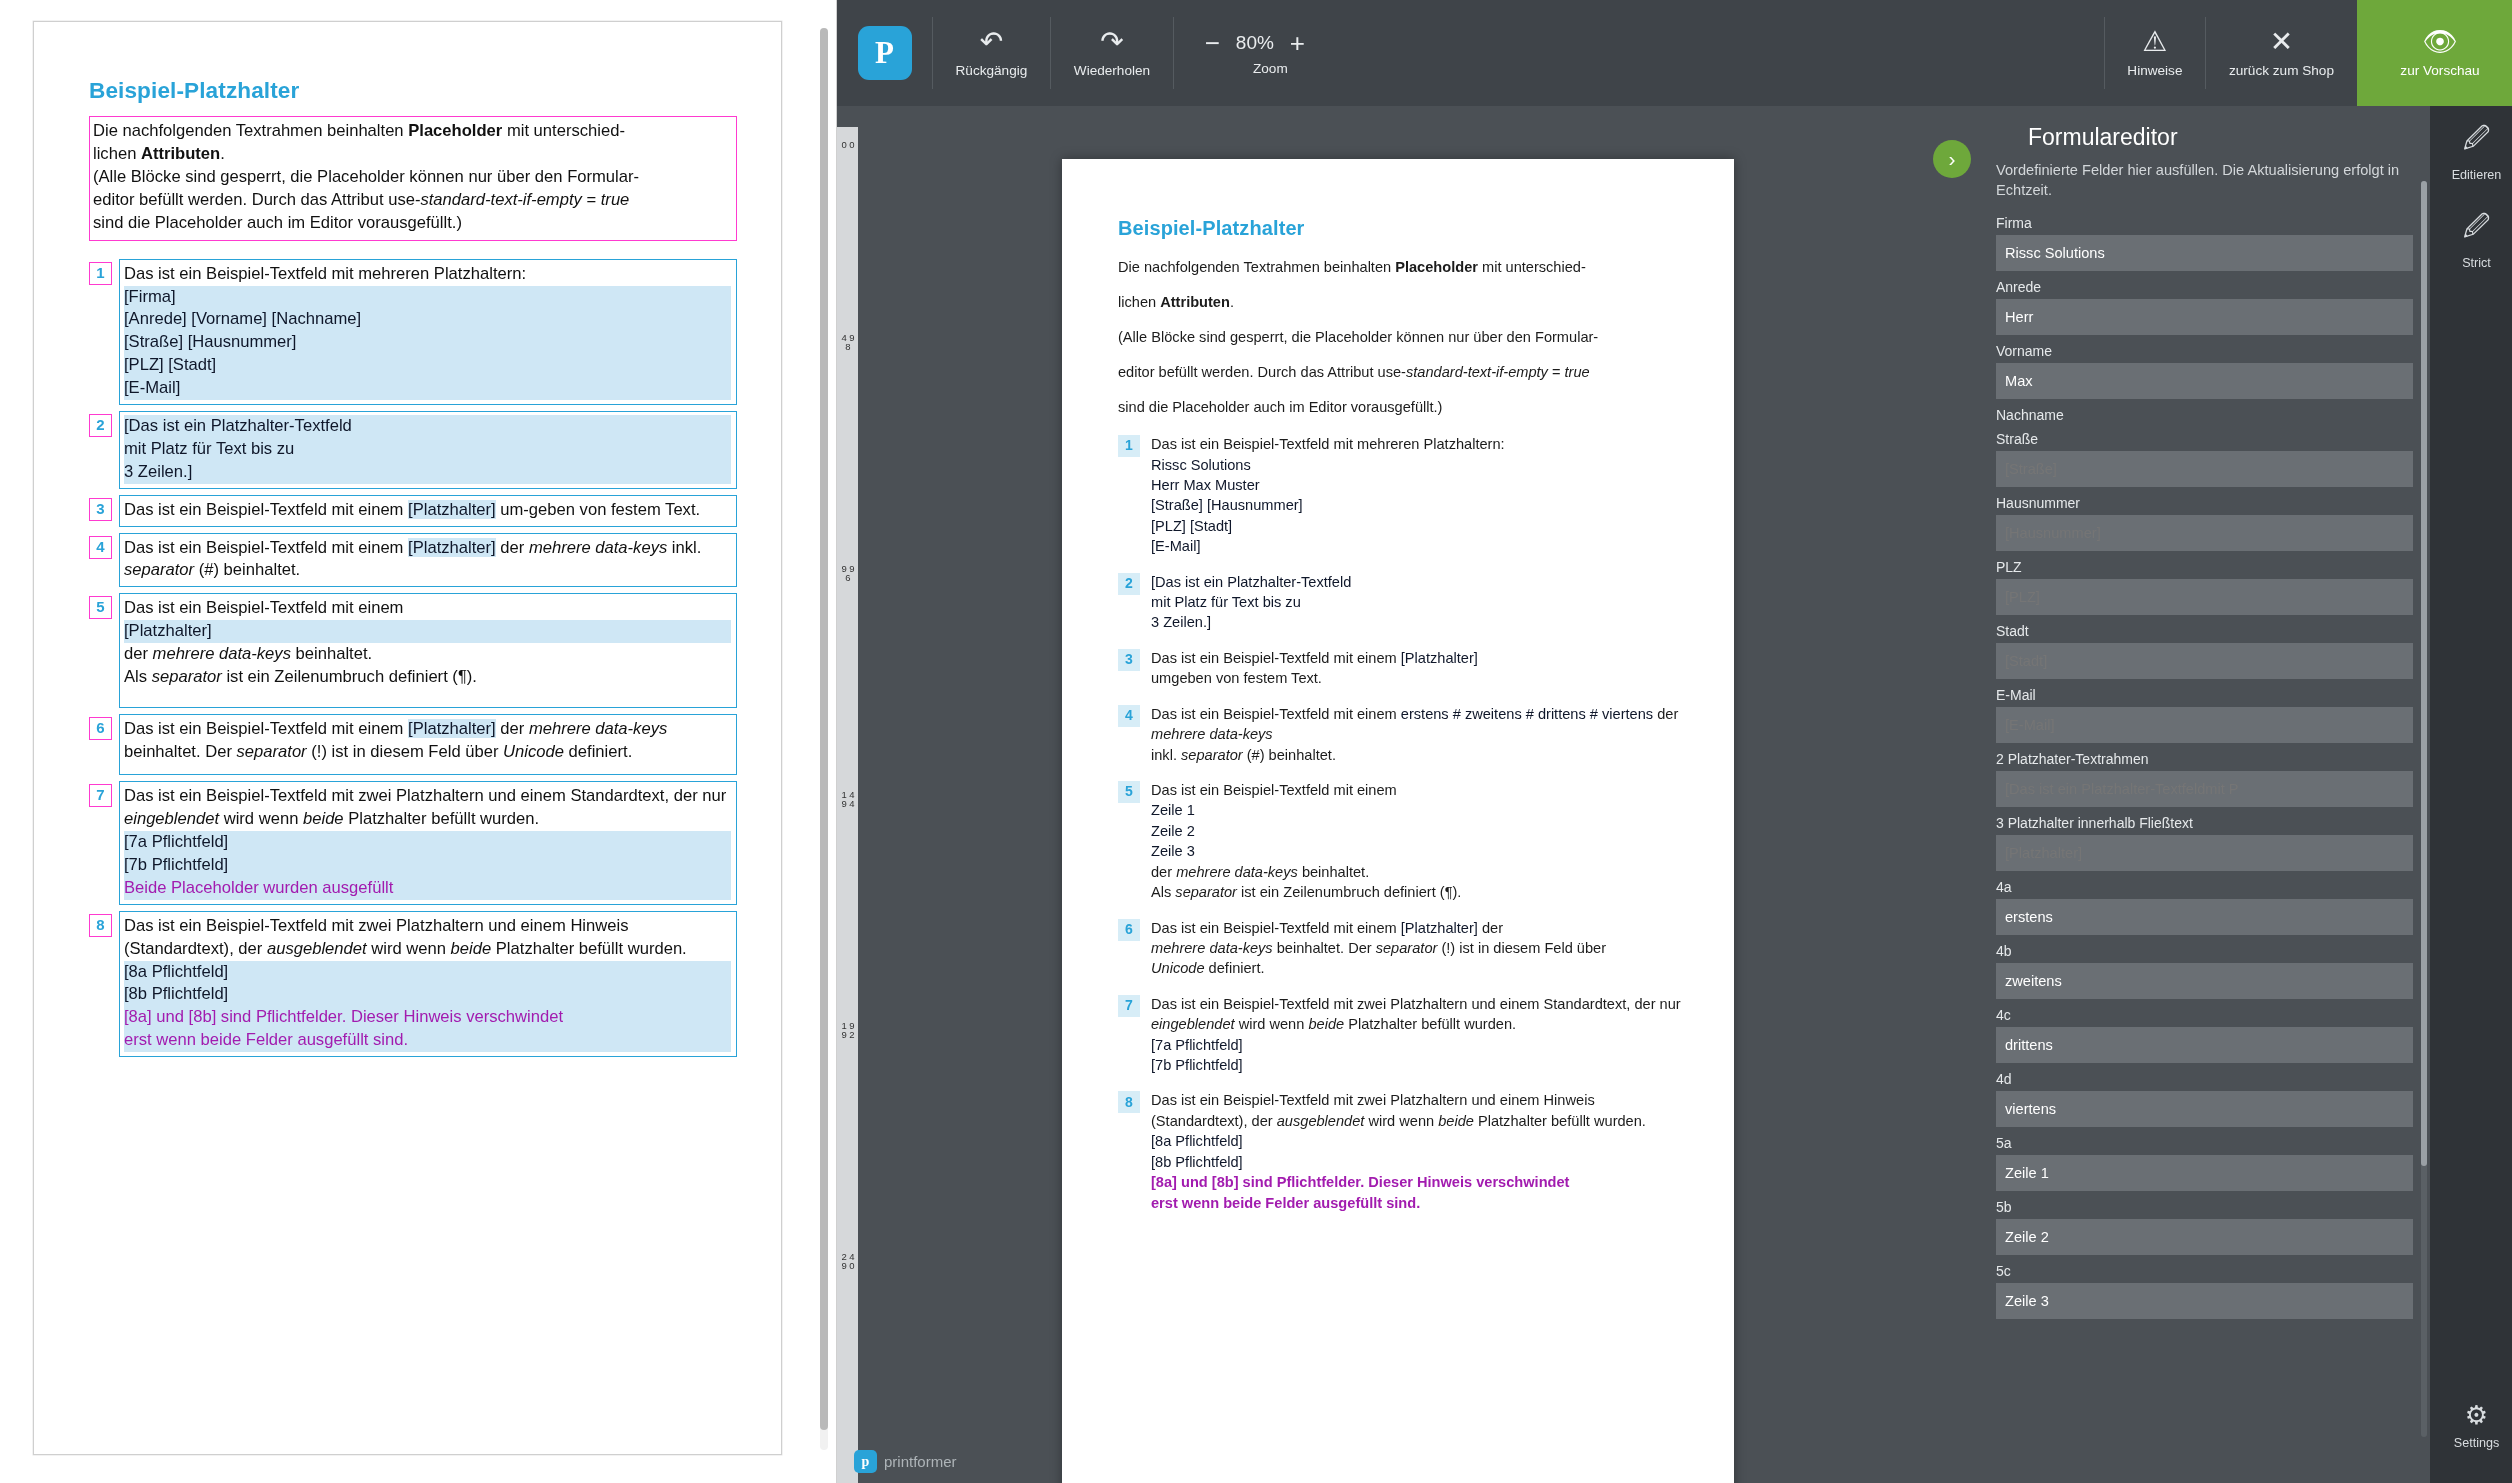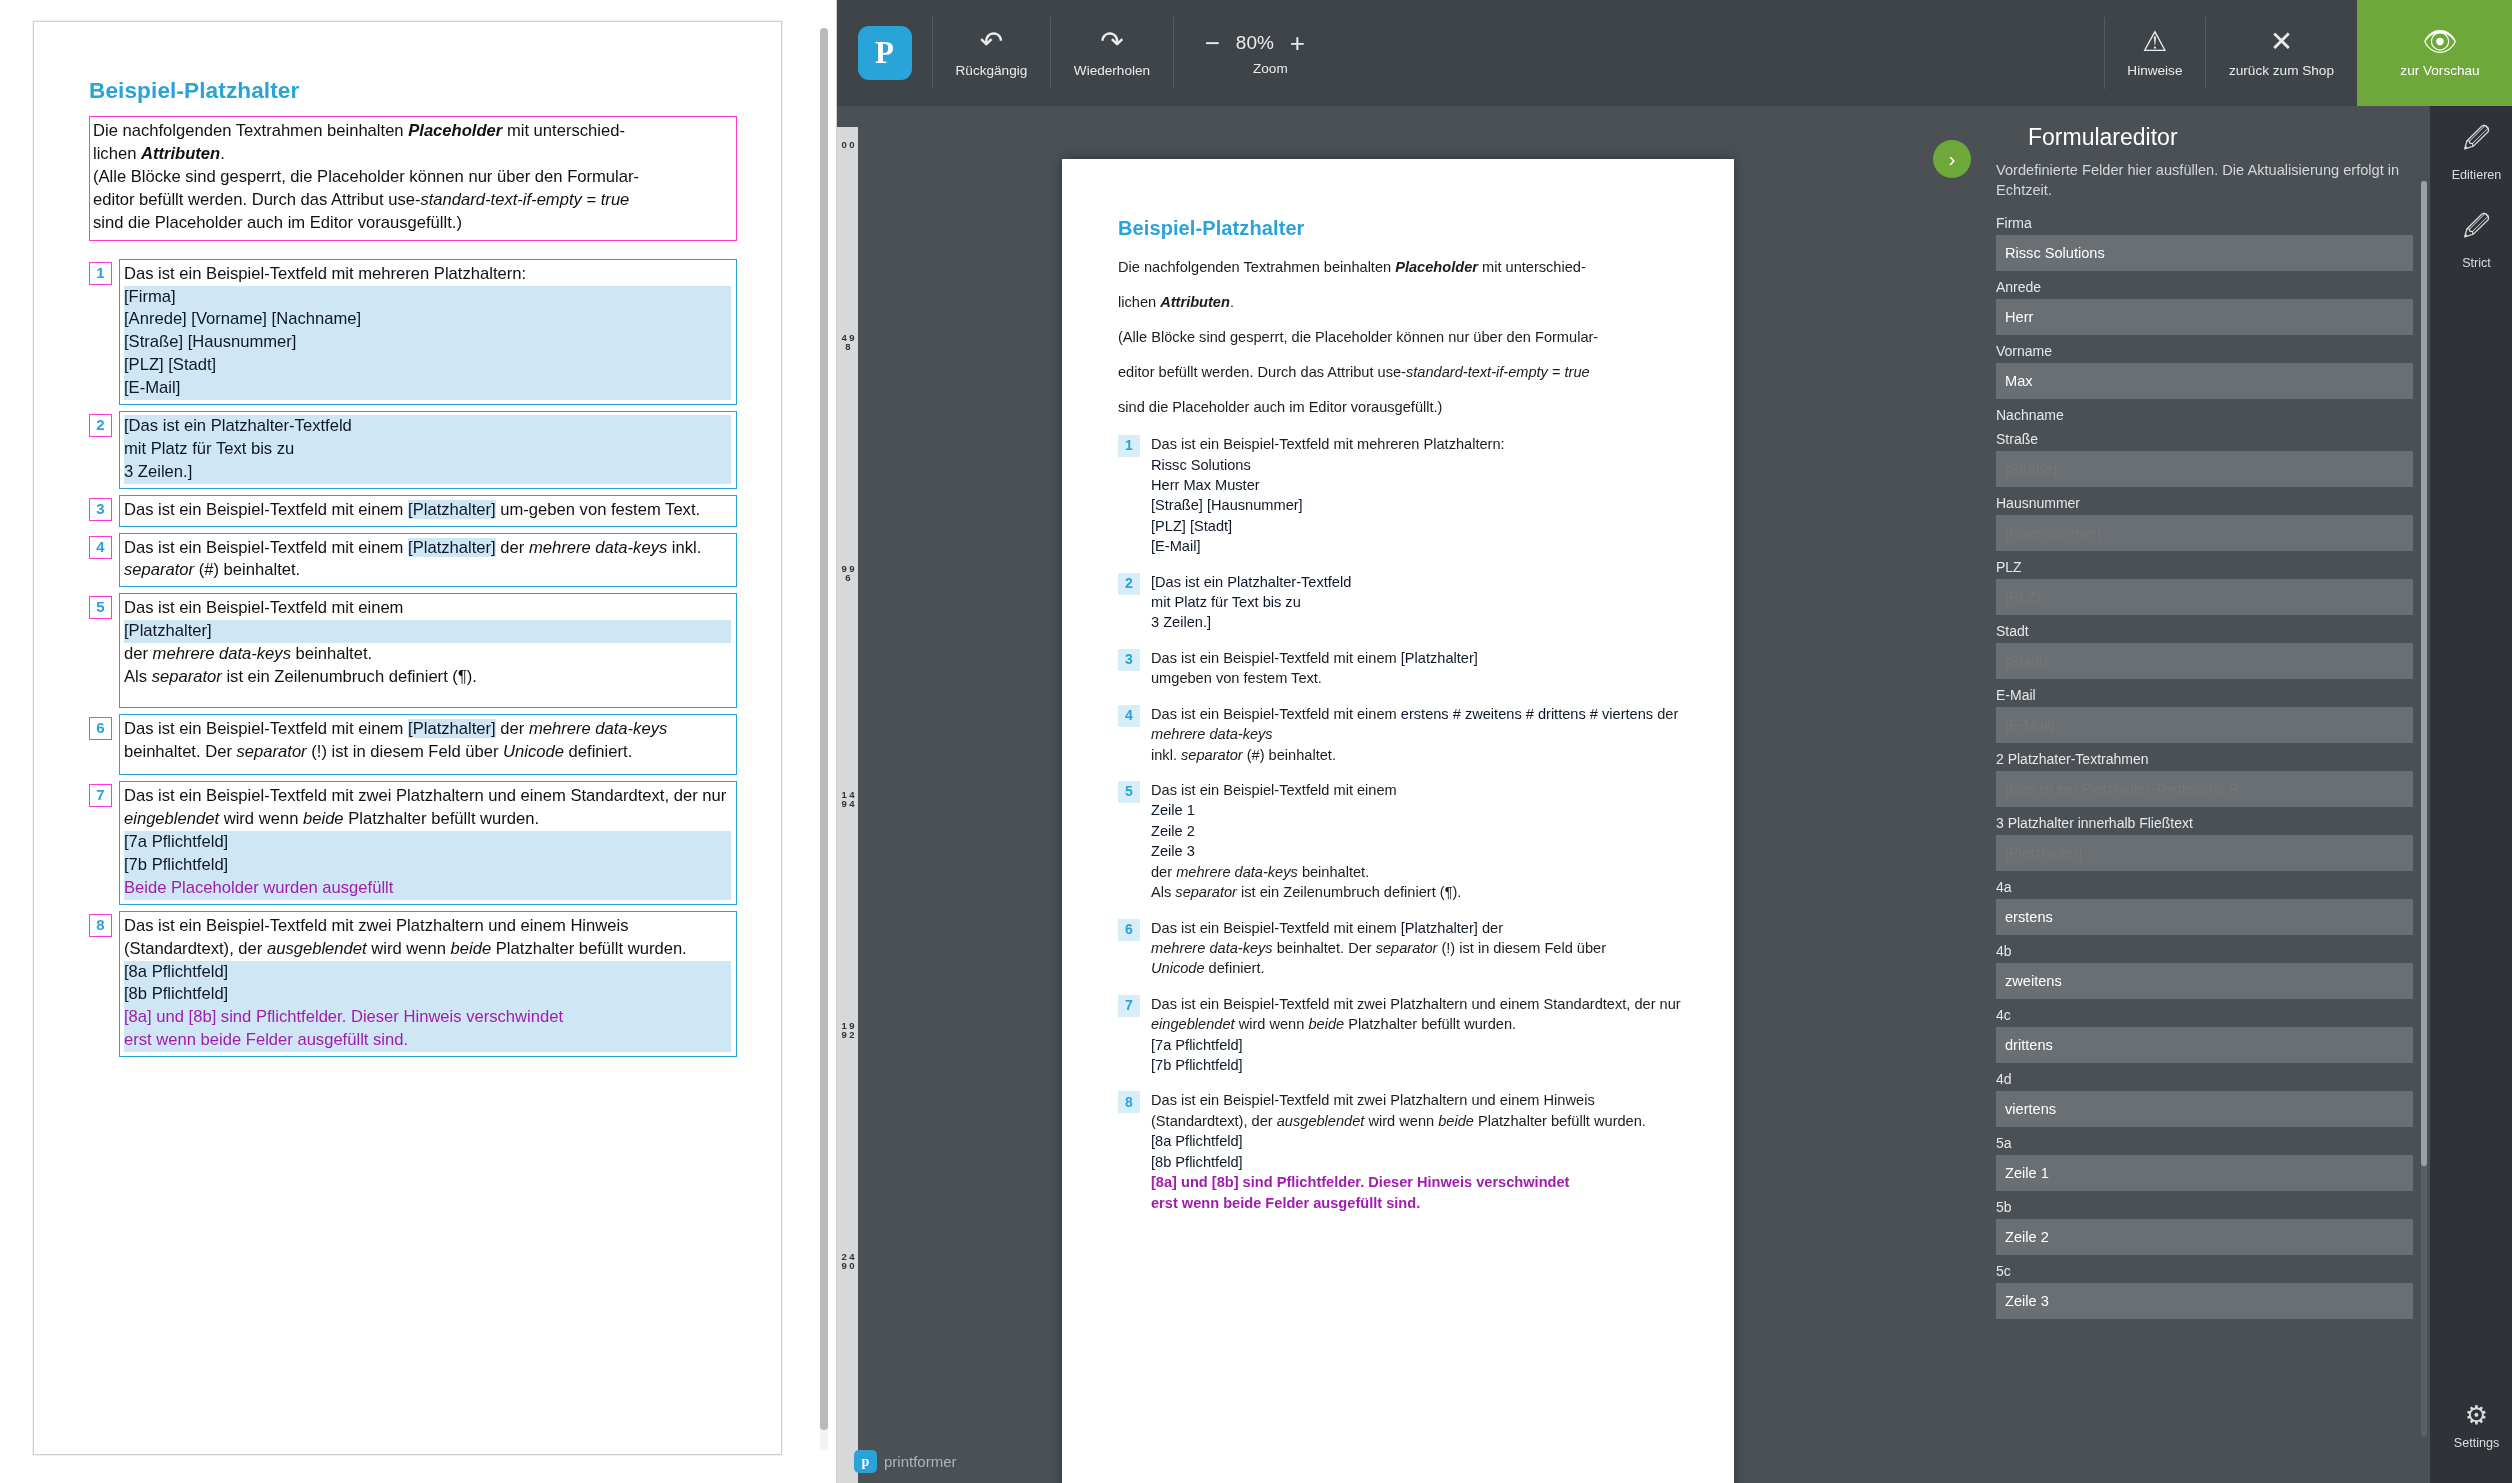--- a/index.html
+++ b/index.html
@@ -46,21 +46,21 @@
   .intro-frame {
     position: relative;
     border: 1px solid #ff3ad0;
     padding: 3px 5px 5px 3px;
     margin-bottom: 18px;
   }
   .intro-frame p { margin: 0; }
   .ph { color: #0f172a; }
   .ph-green { color: #a21caf; }
   .it { font-style: italic; }
-  .bi { font-style: italic; font-weight: bold; }
+  .bi { font-weight: bold; }
 
   .block-row {
     position: relative;
     display: flex;
     align-items: flex-start;
     margin-bottom: 6px;
   }
   .num-box {
     flex: 0 0 auto;
     width: 23px; height: 23px;
@@ -181,21 +181,21 @@
     background: #d6d8da;
     font-size: 10.6px; color: #333;
   }
   .rtick { position: absolute; top: 2px; }
   #ruler-left {
     position: absolute; left: 0; top: 21px;
     width: 21px; height: 1357px;
     background: #d6d8da;
     font-size: 9.5px; color: #333;
   }
-  .ltick { position: absolute; left: 3px; width: 16px; text-align: center; line-height: .95; font-weight: bold; }
+  .ltick { position: absolute; left: 3px; width: 16px; text-align: center; line-height: .95; }
   #page-canvas {
     position: absolute;
     left: 225px; top: 53px;
     width: 672px; height: 1357px;
     background: #ffffff;
     box-shadow: 0 0 11px rgba(0,0,0,.35);
   }
   #doc-right {
     position: absolute;
     left: 56px; top: 55px;

